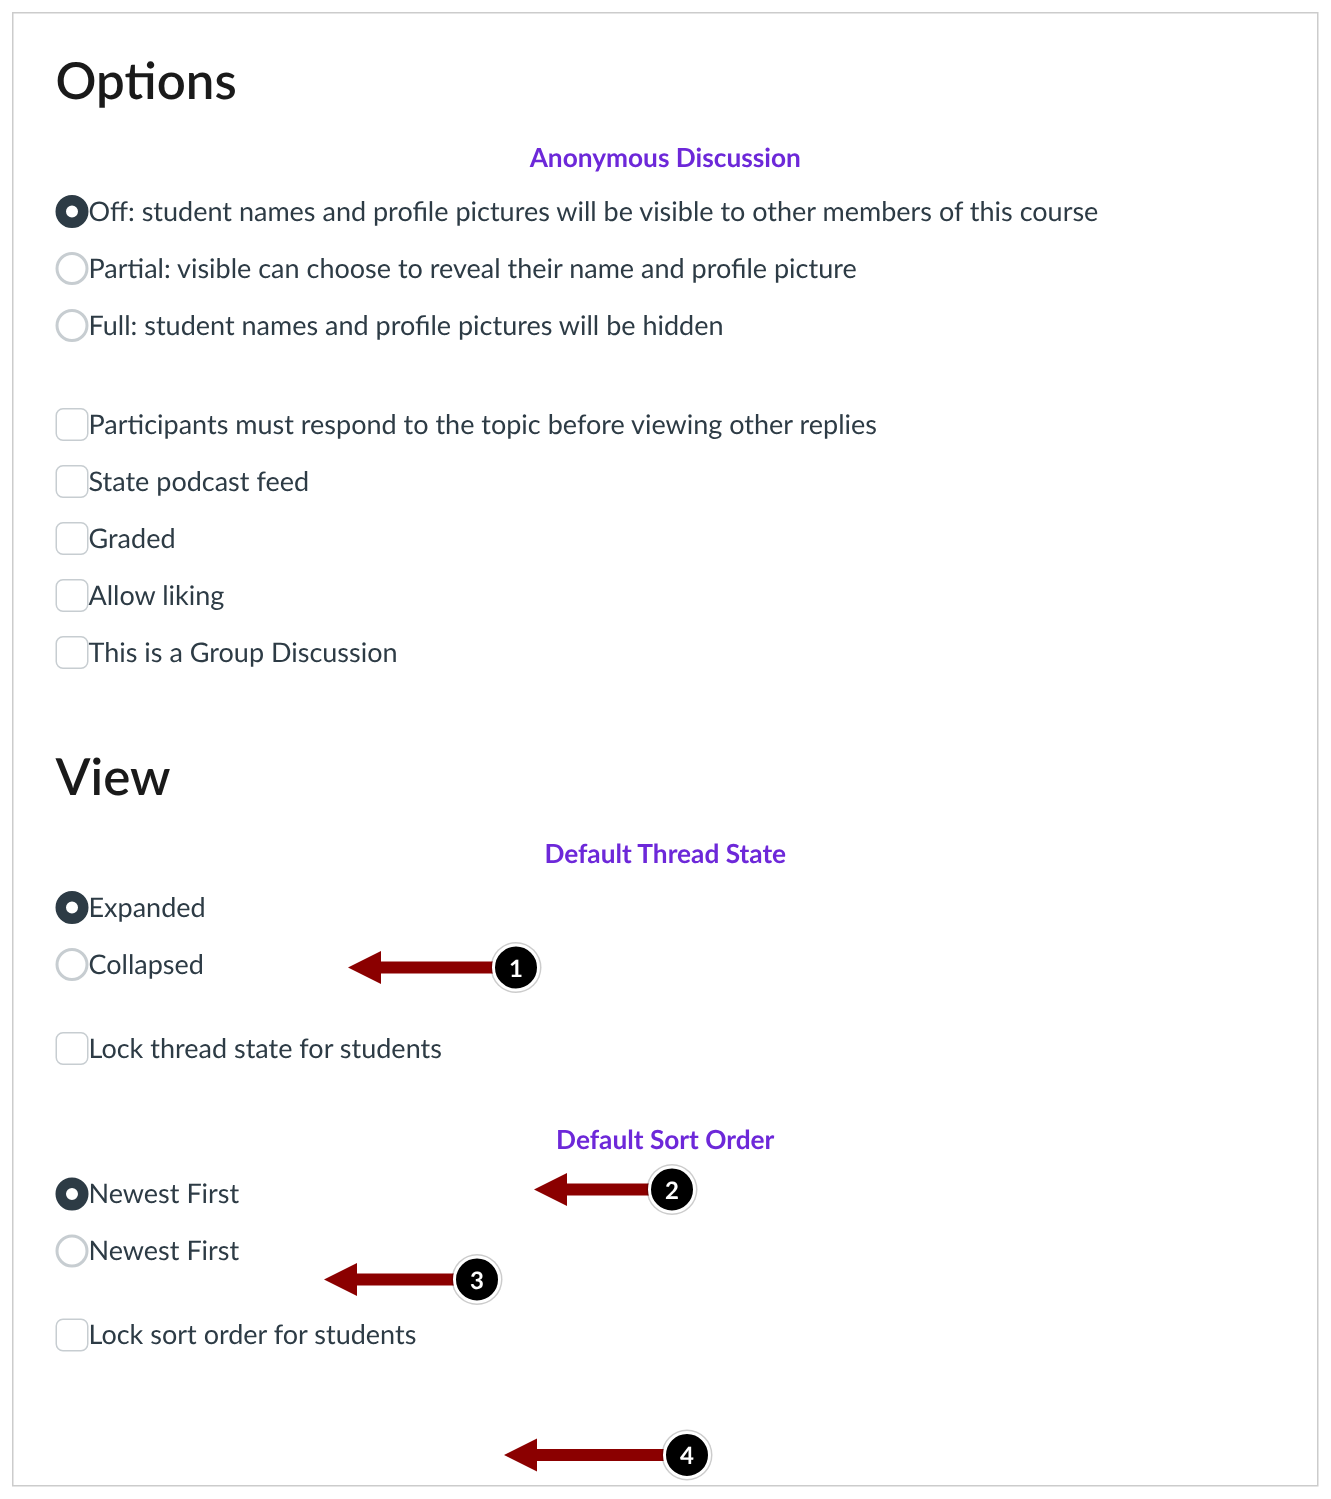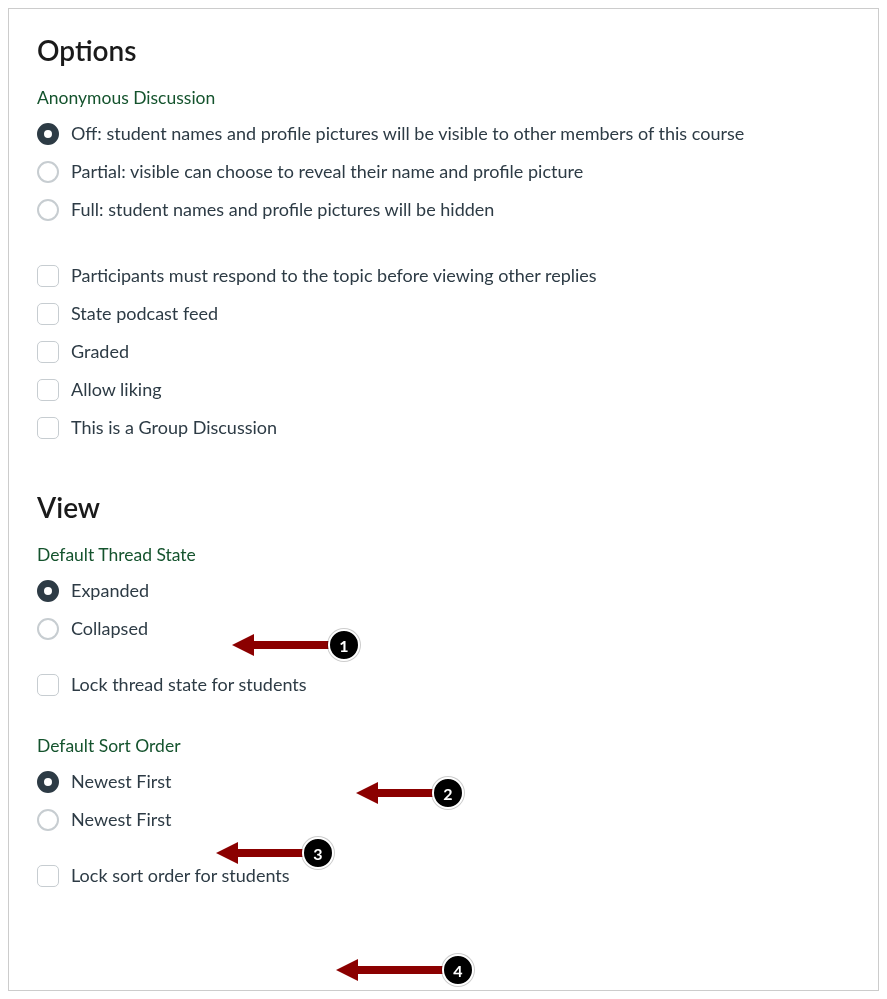--- a/index.html
+++ b/index.html
@@ -20,35 +20,35 @@
     left: 8px;
     top: 8px;
     right: 8px;
     bottom: 8px;
     border: 1px solid #ccc;
     background: #fff;
     padding: 20px 28px 20px 28px;
     box-sizing: border-box;
   }
   h1.section {
-    font-size: 28px;
+    font-size: 34px;
     font-weight: 600;
     margin: 4px 0 20px 0;
     color: #1a1a1a;
   }
   .subhead {
     font-size: 17.5px;
-    font-weight: 400;
-    color: #14532d;
+    font-weight: 700;
+    color: #6d28d9;
     margin: 6px 0 10px 0;
+    text-align: center;
   }
   .option-row {
     display: flex;
     align-items: center;
-    gap: 12px;
     margin: 6px 0;
     min-height: 32px;
   }
   .option-label {
     font-size: 18px;
     color: #2D3B45;
     line-height: 1.4;
   }
   
   .radio {

